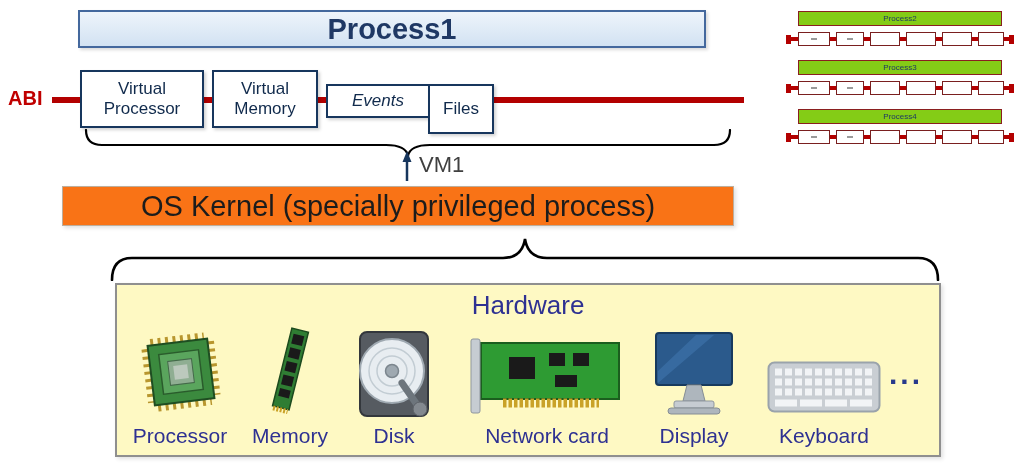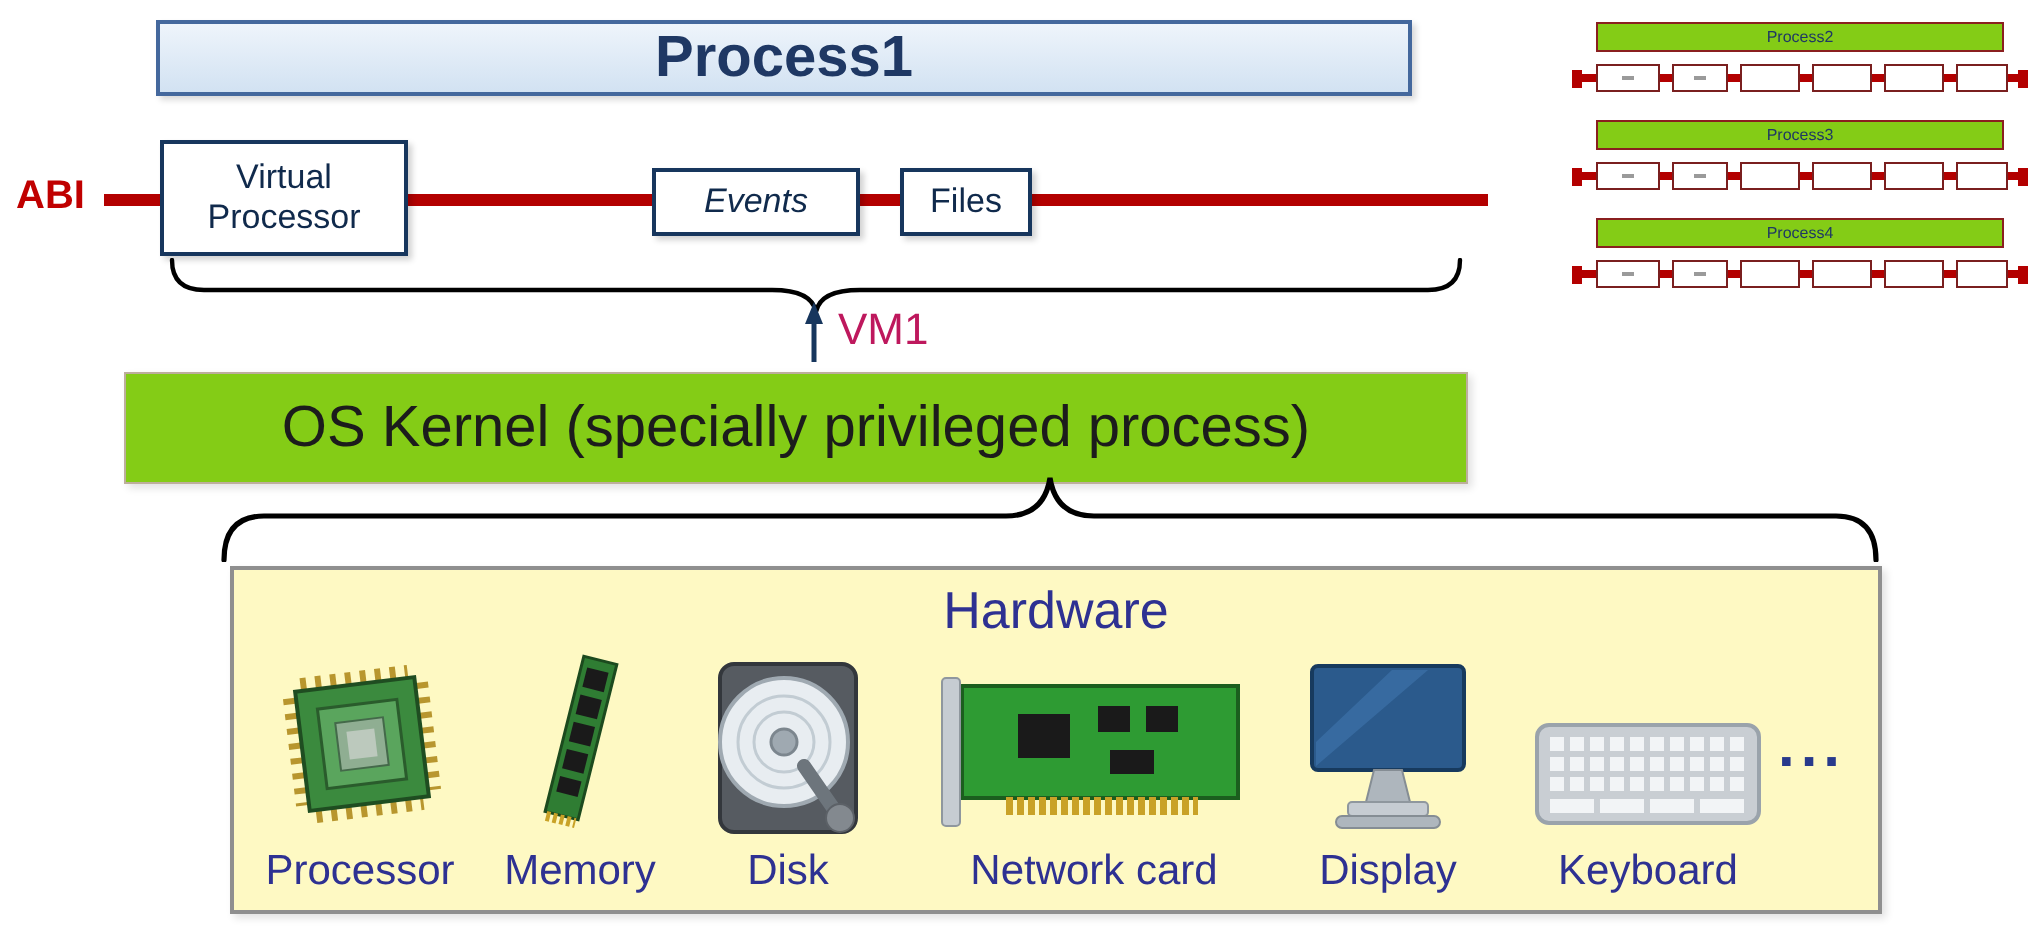--- a/index.html
+++ b/index.html
@@ -16,31 +16,31 @@
     display:flex; align-items:center; justify-content:center; box-shadow:2px 2px 3px rgba(0,0,0,.15); }
   .p1-header span { font-size:29px; font-weight:600; color:#1f3864; }
 
   
   .comp { position:absolute; background:#fff; border:2px solid #17365d; display:flex;
     align-items:center; justify-content:center; text-align:center; font-size:17px;
     color:#102a4c; line-height:1.15; box-shadow:2px 2px 3px rgba(0,0,0,.18); padding:2px; }
   .c0 { left:80px;  top:70px; width:124px; height:58px; }
   .c1 { left:212px; top:70px; width:106px; height:58px; }
   .c2 { left:326px; top:84px; width:104px;  height:34px;font-style:italic; }
-  .c3 { left:450px; top:84px; width:66px;  height:34px; }
+  .c3 { left:428px; top:84px; width:66px;  height:50px; }
   .c4 { left:506px; top:84px; width:100px; height:34px; }
   .c5 { left:618px; top:84px; width:110px; height:34px; }
 
   .brace1 { position:absolute; left:84px; top:129px; width:648px; height:27px; }
   .vm1-arrow { position:absolute; left:400px; top:151px; width:14px; height:30px; }
-  .vm1 { position:absolute; left:419px; top:152px; font-size:22px; color:#be185d; }
-
-  
-  .kernel { position:absolute; left:62px; top:186px; width:672px; height:56px;
-    background:#84cc16; border:1px solid #bdae9c; display:flex; align-items:center;
+  .vm1 { position:absolute; left:419px; top:152px; font-size:22px; color:#404040; }
+
+  
+  .kernel { position:absolute; left:62px; top:186px; width:672px; height:40px;
+    background:#f97316; border:1px solid #bdae9c; display:flex; align-items:center;
     justify-content:center; box-shadow:2px 2px 4px rgba(0,0,0,.12); }
   .kernel span { font-size:29px; color:#1c1c1c; }
 
   
   .mini { position:absolute; left:786px; width:228px; }
   .mini-title { height:15px; margin:0 12px; background:#84cc16; border:1px solid #8a1f1f;
     display:flex; align-items:center; justify-content:center; font-size:8px; color:#1f3864; }
   .mini-row { position:relative; height:15px; margin-top:6px; }
   .mini-line { position:absolute; left:0; right:0; top:5px; height:4px; background:#b30000; }
   .mini-line::before, .mini-line::after { content:""; position:absolute; width:5px; height:9px;
@@ -77,20 +77,21 @@
 
 <div class="canvas">
 
   <div class="abi">ABI</div>
   <div class="abi-line"></div>
 
   <div class="p1-header">
     <span>Process1</span>
   </div>
   <div class="comp c0">Virtual Processor</div>
+  <div class="comp c1">Virtual Memory</div>
   <div class="comp c2">Events</div>
   <div class="comp c3">Files</div>
 
   <svg class="brace1" viewBox="0 0 648 27">
     <path d="M 2 1 Q 2 16 18 16 L 302 16 Q 322 16 324 27 Q 326 16 346 16 L 630 16 Q 646 16 646 1" fill="none" stroke="#000" stroke-width="2.2" stroke-linecap="round"></path>
   </svg>
   <svg class="vm1-arrow" viewBox="0 0 14 30">
     <line x1="7" y1="30" x2="7" y2="8" stroke="#17365d" stroke-width="2.5"></line>
     <polygon points="7,0 2.5,11 11.5,11" fill="#17365d"></polygon>
   </svg>

